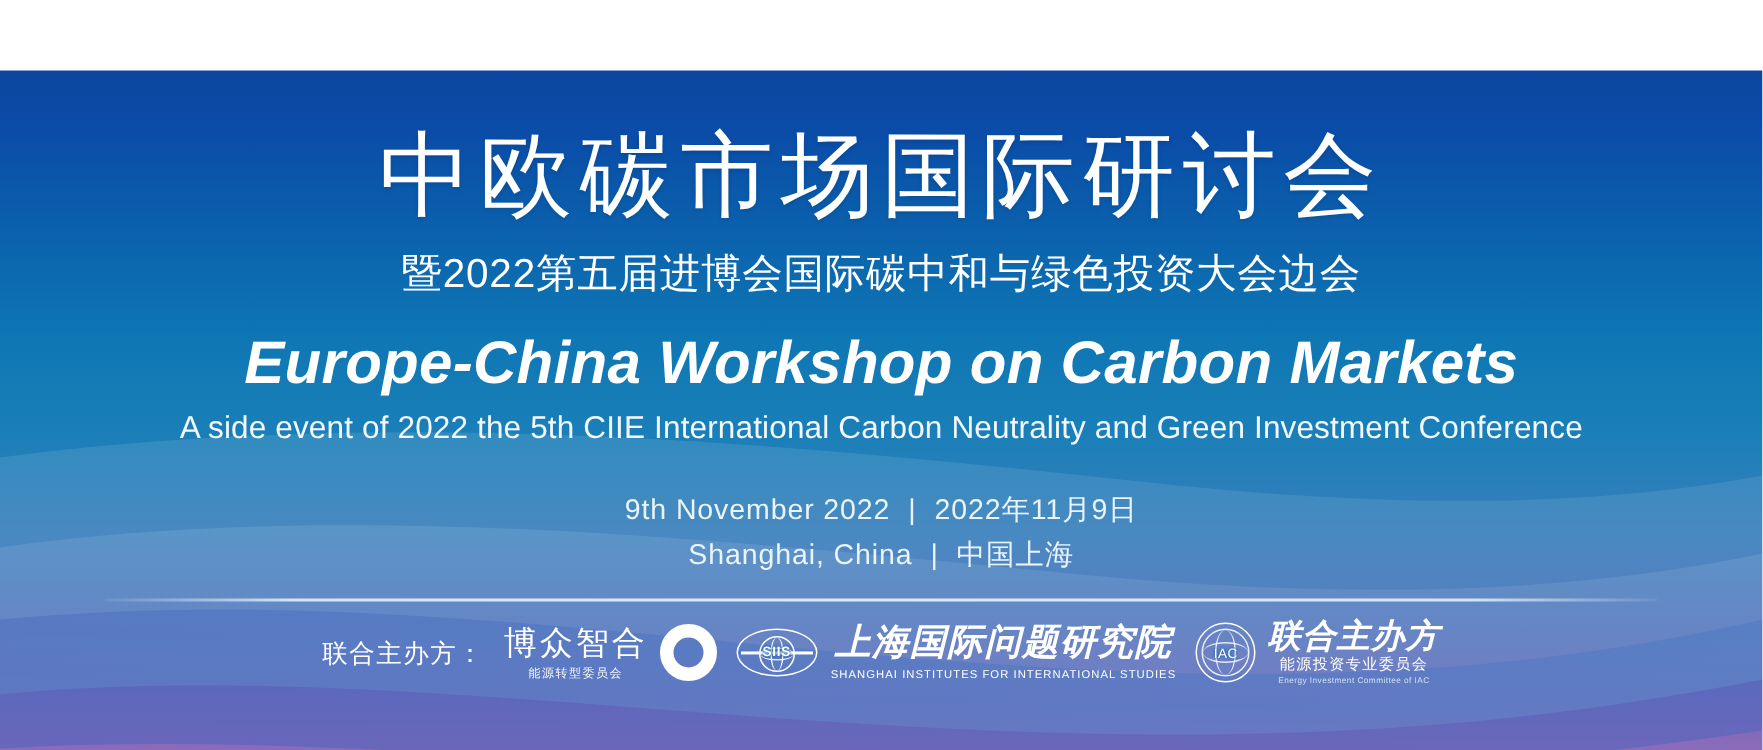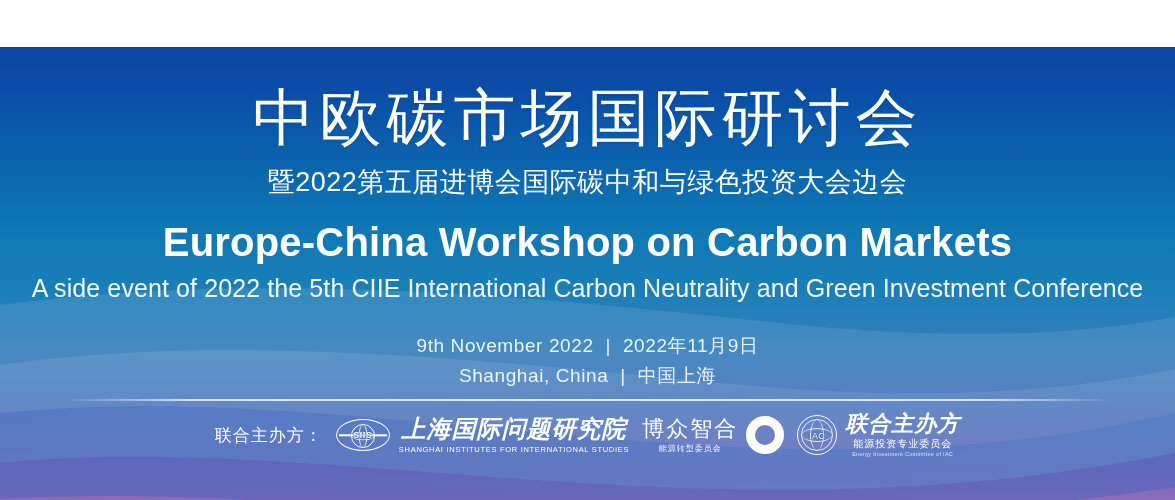--- a/index.html
+++ b/index.html
@@ -65,25 +65,26 @@
   }
   .title-en {
     margin: 0;
     padding-top: 22px;
     font-size: 40px;
     line-height: 1.1;
     font-weight: bold;
     letter-spacing: 0.2px;
     color: #ffffff;
     font-stretch: condensed;
+    font-style: italic;
   }
   .subtitle-en {
     margin: 0;
     padding-top: 10px;
-    font-size: 25px;
+    font-size: 21px;
     line-height: 1.15;
     font-weight: 400;
     letter-spacing: 0.1px;
     color: #f2f8fd;
   }
   .meta {
     margin: 0;
     padding-top: 28px;
     font-size: 19px;
     line-height: 1.55;
@@ -379,40 +380,40 @@
       <span>中国上海</span>
     </p>
   </div>
 
   <div class="divider"></div>
 
   <div class="sponsors">
 
     <span class="sponsor-label">联合主办方：</span>
 
+    <div class="logo logo-bzzh">
+      <span class="bzzh-text">
+        <span class="bzzh-cn">博众智合</span>
+        <span class="bzzh-sub">能源转型委员会</span>
+      </span>
+      <span class="c-mark">
+          <span class="c-mark-gap"></span>
+        </span>
+    </div>
+
     <div class="logo logo-siis">
       <span class="siis-emblem">
         <span class="globe"></span>
         <span class="bar"></span>
         <span class="acronym">SIIS</span>
       </span>
       <span class="siis-text">
         <span class="siis-cn">上海国际问题研究院</span>
         <span class="siis-en">SHANGHAI INSTITUTES FOR INTERNATIONAL STUDIES</span>
       </span>
-    </div>
-
-    <div class="logo logo-bzzh">
-      <span class="bzzh-text">
-        <span class="bzzh-cn">博众智合</span>
-        <span class="bzzh-sub">能源转型委员会</span>
-      </span>
-      <span class="c-mark">
-          <span class="c-mark-gap"></span>
-        </span>
     </div>
 
     <div class="logo logo-iac">
       <span class="iac-emblem">
         <span class="ring"></span>
         <span class="merid"></span>
         <span class="par"></span>
         <span class="acronym">IAC</span>
       </span>
       <span class="iac-text">

